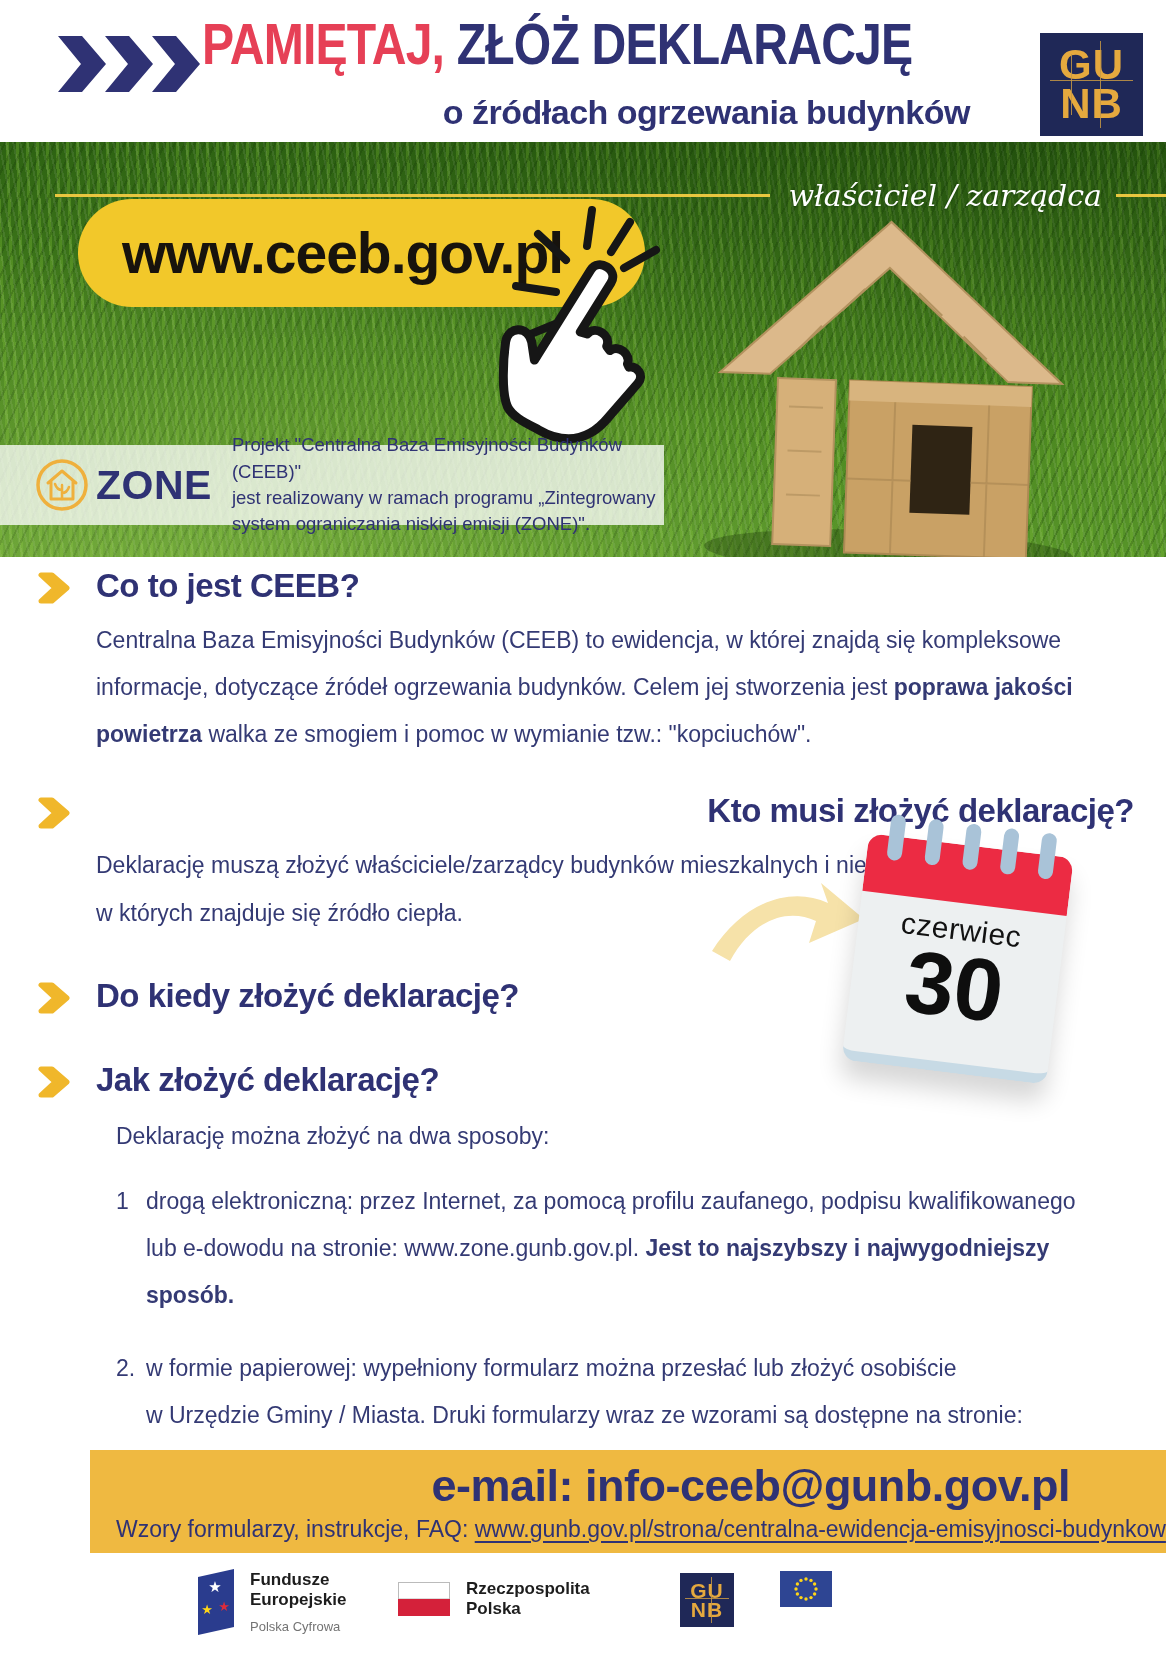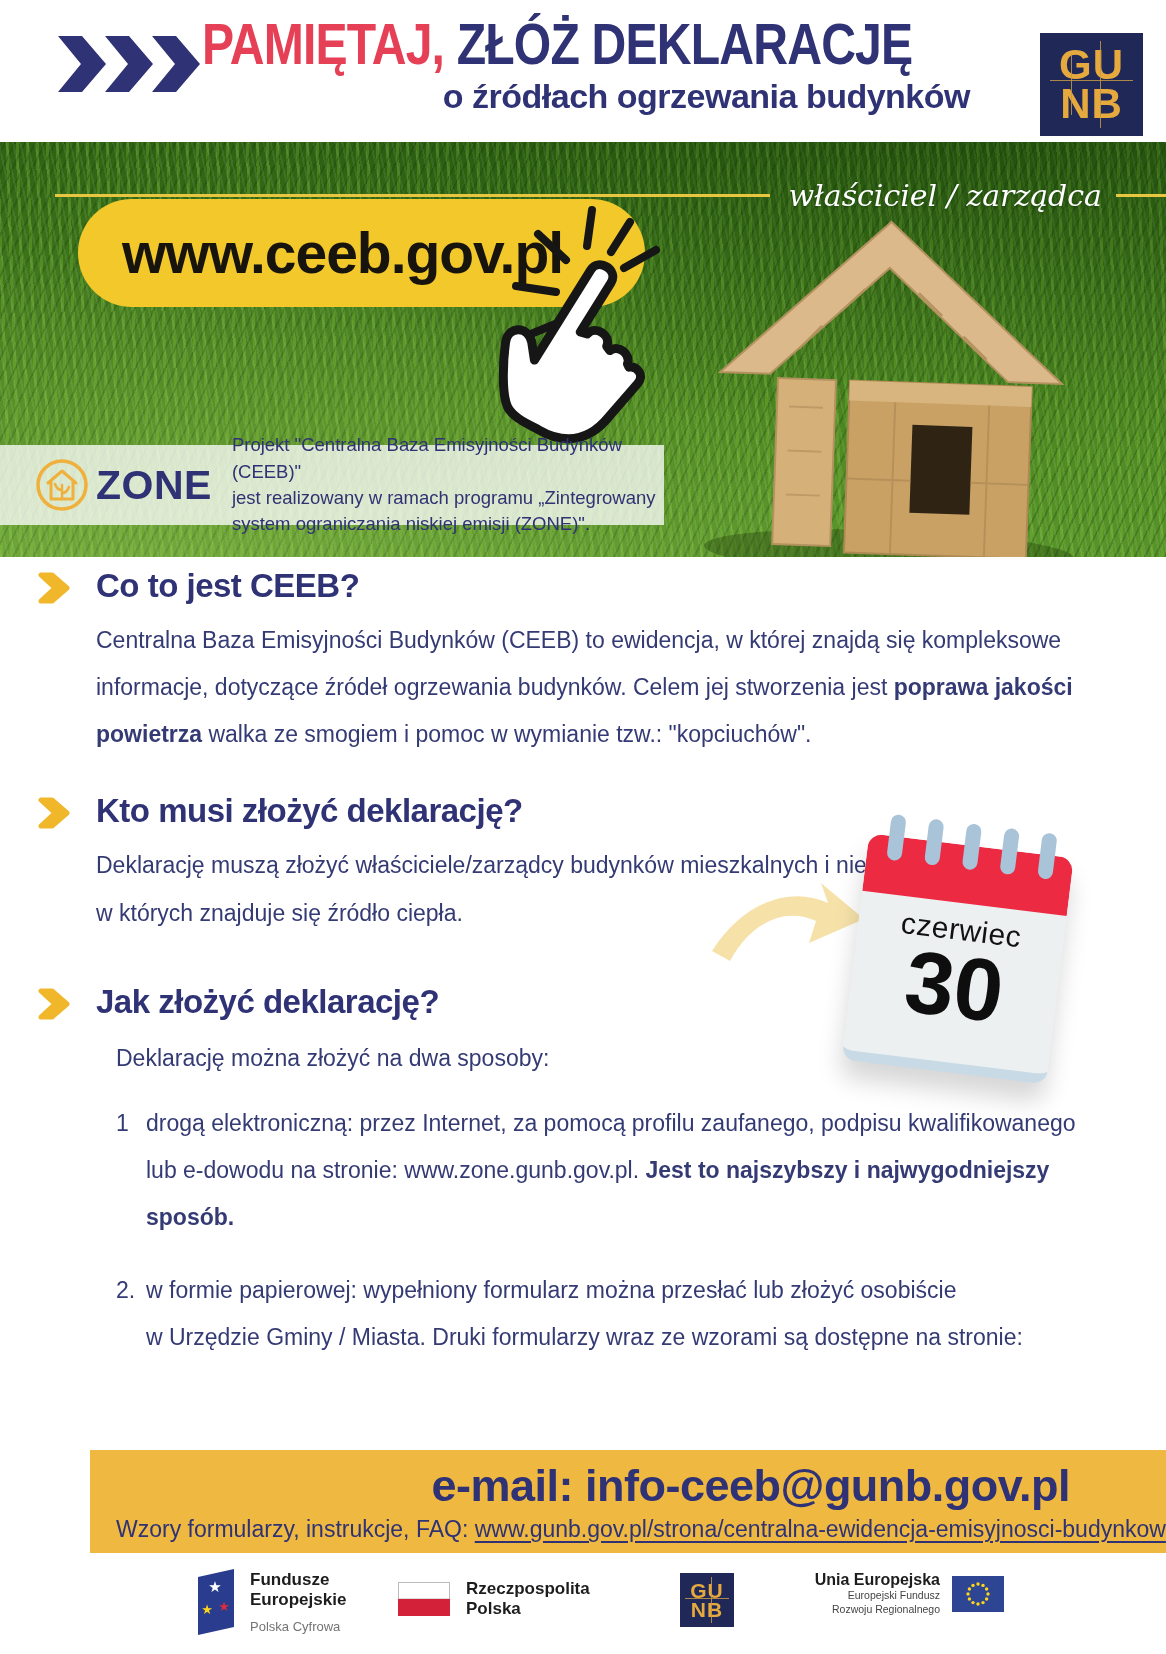--- a/index.html
+++ b/index.html
@@ -18,21 +18,21 @@
 
   
   .header { position:absolute; left:0; top:0; width:100%; height:142px; background:#fff; }
   .hdr-chevrons { position:absolute; left:58px; top:36px; }
   .title-wrap { position:absolute; left:202px; top:14px; width:768px; }
   .title-line { display:inline-block; white-space:nowrap; font-weight:bold;
     font-size:58px; letter-spacing:-1px; transform:scaleX(.83); transform-origin:left center;
     color:#2F3274; line-height:1.05; }
   .title-red { color:#E64056; }
   .subtitle { display:block; text-align:right; font-weight:bold; font-size:34px;
-    color:#2F3274; margin-top:2px; letter-spacing:-0.5px; }
+    color:#2F3274; margin-top:18px; letter-spacing:-0.5px; }
   .gunb-logo { position:absolute; background:#1F2857; display:flex; flex-direction:column;
     align-items:center; justify-content:center; line-height:.92; }
   .gunb-big { left:1040px; top:33px; width:103px; height:103px; }
   .gunb-big .gunb-txt { font-size:42px; }
   .gunb-txt { color:#E5A93E; font-weight:bold; letter-spacing:1px; }
   .gunb-line { position:absolute; background:#C79844; opacity:.85; }
 
   
   .hero { position:absolute; left:0; top:142px; width:100%; height:415px; overflow:hidden;
     background:
@@ -62,21 +62,21 @@
   .zone-desc { margin-left:20px; width:440px; font-size:18.5px; line-height:1.42;
     color:#2F3274; white-space:pre-line; }
 
   
   .main { position:absolute; left:0; top:557px; width:100%; height:893px; background:#fff;
     padding:10px 32px 0 96px; }
   .sec-heading { position:relative; font-size:33px; font-weight:bold; color:#2F3274;
     letter-spacing:-0.5px; }
   .sec-chevron { position:absolute; left:-58px; top:5px; }
   .body-text { white-space:pre-line; font-size:23px; line-height:2.05; color:#343A74; }
-  .mt14 { margin-top:12px; } .mt36 { margin-top:34px; } .mt40 { margin-top:40px; }
+  .mt14 { margin-top:12px; } .mt36 { margin-top:34px;text-align:right; } .mt40 { margin-top:40px; }
   .mt50 { margin-top:46px; } .mt16 { margin-top:14px; } .mt20 { margin-top:18px; }
   .mt30 { margin-top:26px; }
   .bold { font-weight:bold; }
   .bullets { margin-top:8px; }
   .bullet-item { position:relative; padding-left:34px; max-width:800px; }
   .bullet-item + .bullet-item { margin-top:20px; }
   .bullet-item::before { content:"•"; position:absolute; left:8px; top:0; color:#343A74;
     font-size:23px; line-height:2.05; }
   .num-item { display:flex; align-items:flex-start; padding-left:20px; }
   .num { flex:0 0 30px; font-size:23px; line-height:2.05; color:#343A74; }
@@ -220,20 +220,26 @@
 
     <div class="sec-heading mt36">
       <svg class="sec-chevron" width="32" height="32" viewBox="0 0 32 32">
         <path d="M3 3 H14 L29 16 L14 29 H3 L17 16 Z" fill="#F0B72B" stroke="#F0B72B" stroke-width="5" stroke-linejoin="round"></path>
       </svg>
       <span>Kto musi złożyć deklarację?</span>
     </div>
     <div class="body-text mt14">Deklarację muszą złożyć właściciele/zarządcy budynków mieszkalnych i niemieszkalnych,
 w których znajduje się źródło ciepła.</div>
 
+    <div class="sec-heading mt40">
+      <svg class="sec-chevron" width="32" height="32" viewBox="0 0 32 32">
+        <path d="M3 3 H14 L29 16 L14 29 H3 L17 16 Z" fill="#F0B72B" stroke="#F0B72B" stroke-width="5" stroke-linejoin="round"></path>
+      </svg>
+      <span>Do kiedy złożyć deklarację?</span>
+    </div>
     <div class="bullets">
     </div>
 
     <div class="sec-heading mt50">
       <svg class="sec-chevron" width="32" height="32" viewBox="0 0 32 32">
         <path d="M3 3 H14 L29 16 L14 29 H3 L17 16 Z" fill="#F0B72B" stroke="#F0B72B" stroke-width="5" stroke-linejoin="round"></path>
       </svg>
       <span>Jak złożyć deklarację?</span>
     </div>
     <div class="body-text mt16" style="padding-left:20px;">Deklarację można złożyć na dwa sposoby:</div>
@@ -304,25 +310,20 @@
     </div>
 
     <div class="gunb-logo gunb-small" style="position:absolute;">
       <div class="gunb-line" style="left:58%; top:8%; width:1px; height:84%;"></div>
       <div class="gunb-line" style="left:10%; top:46%; width:80%; height:1px;"></div>
       <span class="gunb-txt">GU</span>
       <span class="gunb-txt">NB</span>
     </div>
 
     <div class="logo-group ue-group">
-      <div class="ue-text">
-        <div class="ue-bold">Unia Europejska</div>
-        <div class="ue-small">Europejski Fundusz</div>
-        <div class="ue-small">Rozwoju Regionalnego</div>
-      </div>
       <svg class="ue-flag" width="52" height="36" viewBox="0 0 52 36">
         <rect width="52" height="36" fill="#2E4593"></rect>
         <g fill="#FFD617">
           <circle cx="26" cy="8" r="1.7"></circle>
             <circle cx="31" cy="9.4" r="1.7"></circle>
             <circle cx="34.6" cy="13" r="1.7"></circle>
           <circle cx="36" cy="18" r="1.7"></circle>
             <circle cx="34.6" cy="23" r="1.7"></circle>
             <circle cx="31" cy="26.6" r="1.7"></circle>
           <circle cx="26" cy="28" r="1.7"></circle>

